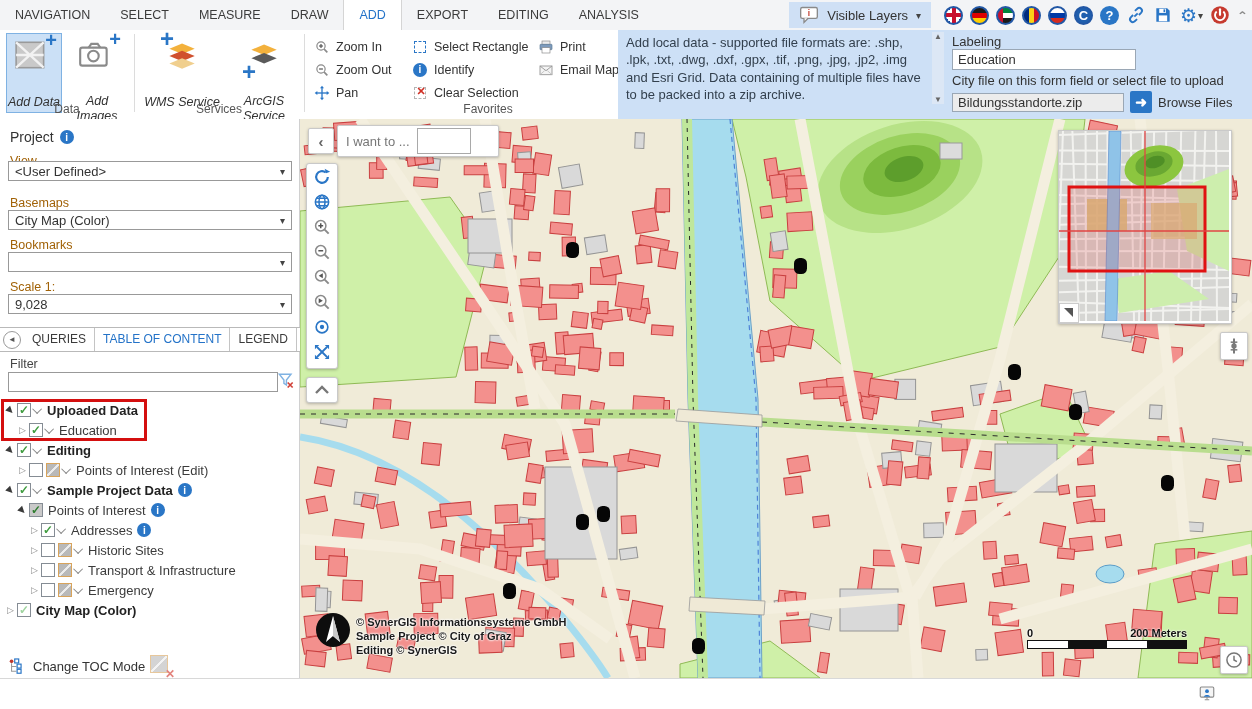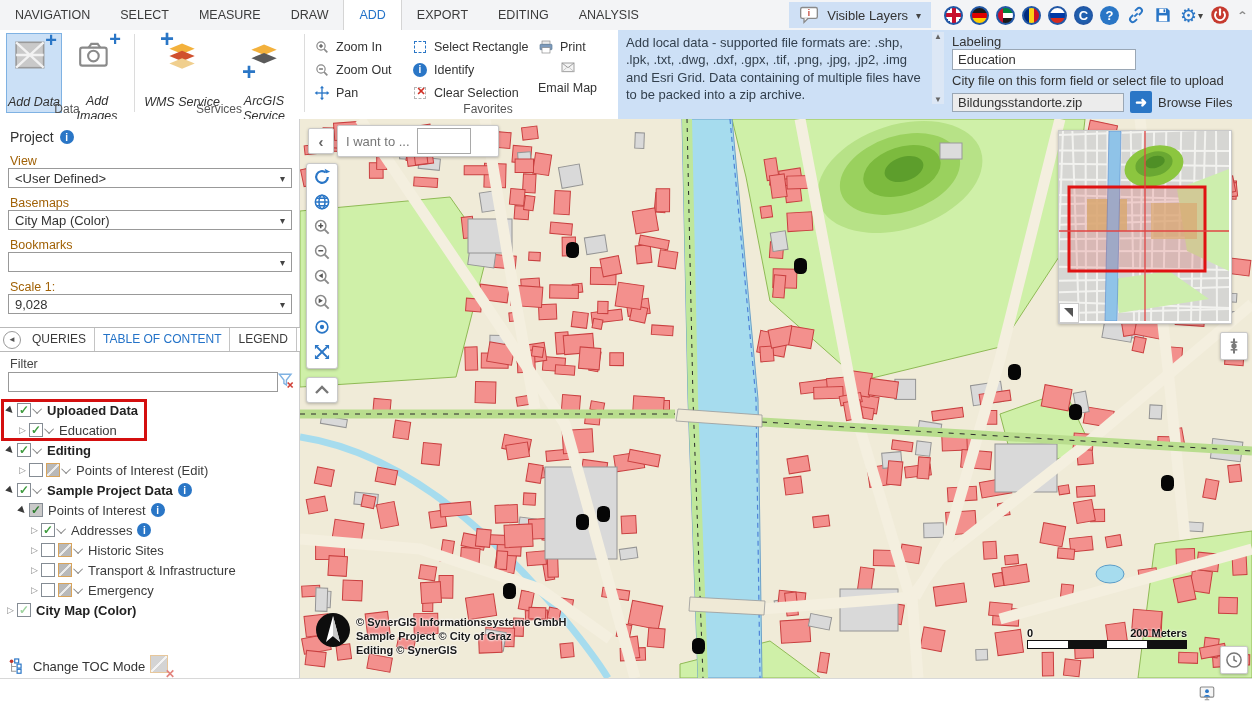--- a/index.html
+++ b/index.html
@@ -312,21 +312,21 @@
     <div class="smallbtn" style="left:538px;top:6px;text-align:center;">
       <span class="sic">
           <svg viewBox="0 0 24 24">
             <rect x="6" y="3" width="12" height="5" fill="#ececec" stroke="#888"></rect>
             <rect x="3" y="8" width="18" height="8" rx="1" fill="#7d9bbd" stroke="#5a7894"></rect>
             <rect x="6" y="13" width="12" height="8" fill="#fff" stroke="#888"></rect>
           </svg>
         </span>
       <span class="slbl">Print</span>
     </div>
-    <div class="smallbtn" style="left:538px;top:29px;flex-direction:column;">
+    <div class="smallbtn" style="left:538px;top:29px;">
       <span class="sic">
           <svg viewBox="0 0 24 24">
             <rect x="3" y="6" width="18" height="13" fill="#f4f4f4" stroke="#999" stroke-width="1.4"></rect>
             <path d="M3 6l9 7 9-7" fill="none" stroke="#999" stroke-width="1.4"></path>
             <path d="M3 19l7-6M21 19l-7-6" stroke="#bbb" fill="none" stroke-width="1.2"></path>
           </svg>
         </span>
       <span class="slbl">Email Map</span>
     </div>
 
@@ -352,21 +352,21 @@
       </div>
     </div>
   </div>
 
   <div id="sidebar">
     <div id="project-row">
       <span>Project</span>
       <span class="info-circle">i</span>
     </div>
     <div class="sb-label" style="top:35px;">View</div>
-    <div class="sb-select" style="top:49px;gap:20px;">
+    <div class="sb-select" style="top:42px;gap:20px;">
       <span>&lt;User Defined&gt;</span>
         <span class="car">▾</span>
     </div>
     <div class="sb-label" style="top:77px;">Basemaps</div>
     <div class="sb-select" style="top:91px;">
       <span>City Map (Color)</span>
         <span class="car">▾</span>
     </div>
     <div class="sb-label" style="top:119px;">Bookmarks</div>
     <div class="sb-select" style="top:133px;">

